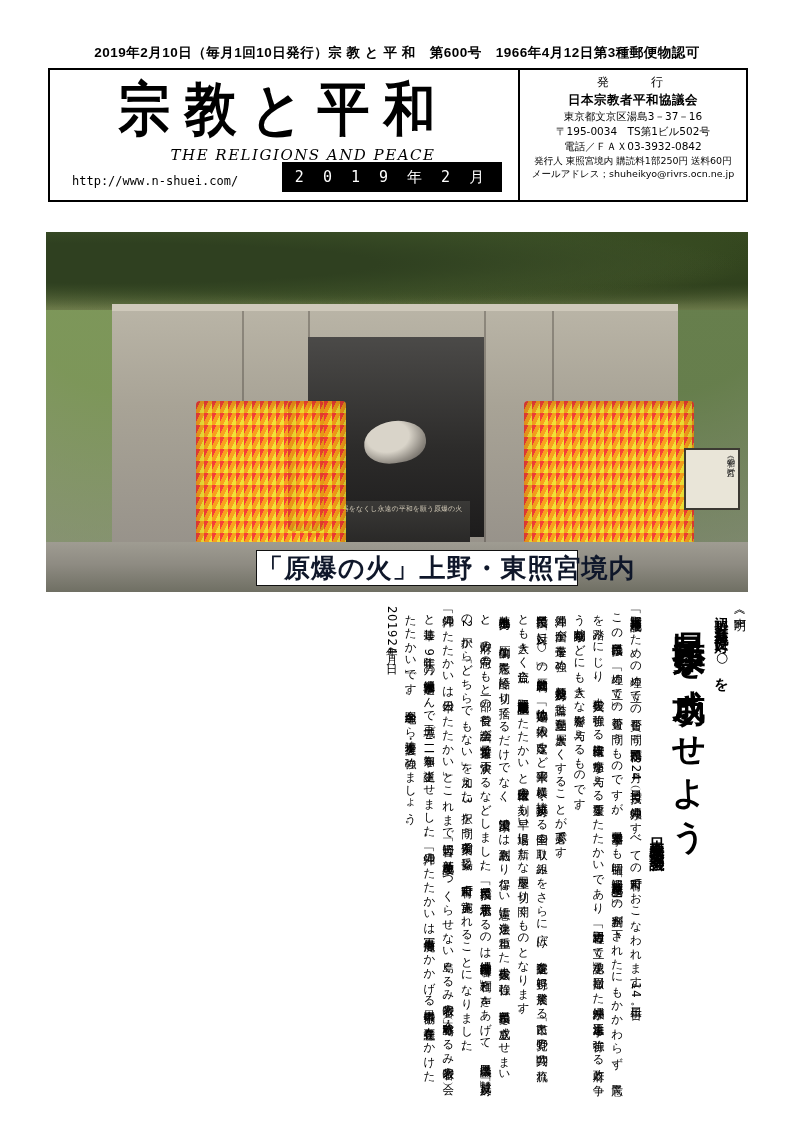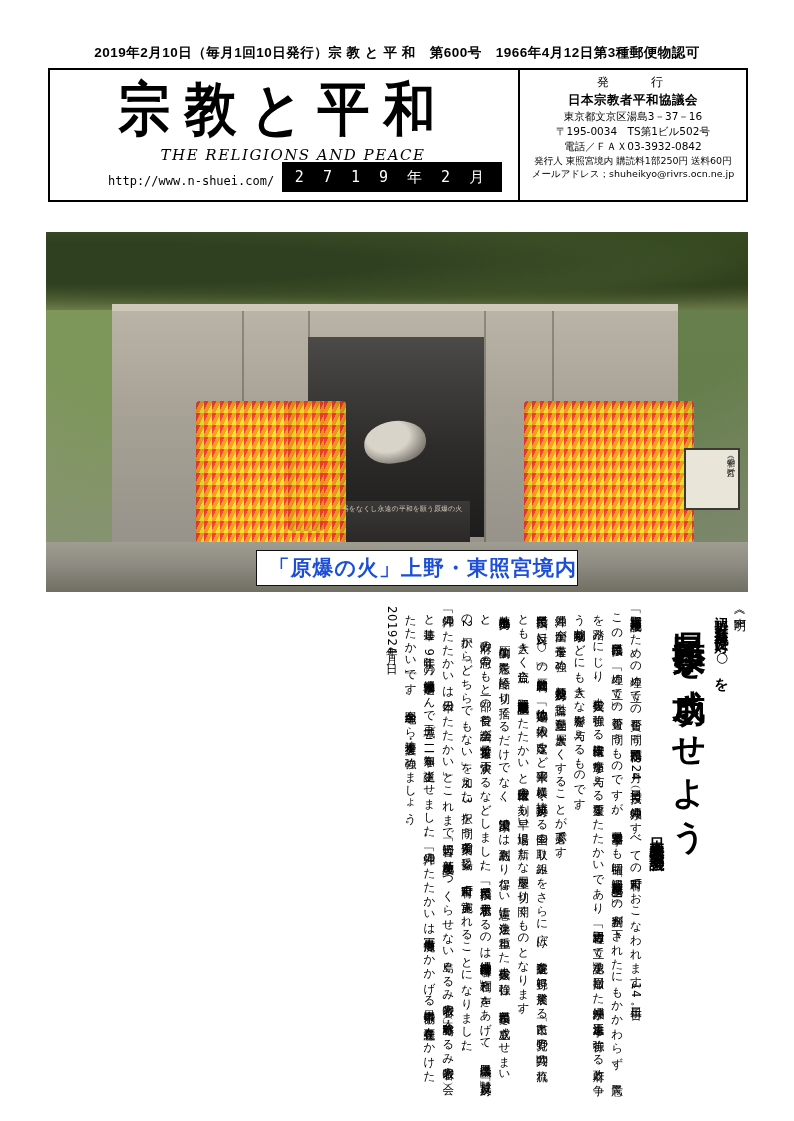--- a/index.html
+++ b/index.html
@@ -64,36 +64,35 @@
     font-weight: bold;
     font-size: 52px;
     letter-spacing: 14px;
     line-height: 1.1;
     transform: scaleY(1.12);
     transform-origin: top center;
   }
   .logo-en {
     position: absolute;
     top: 76px;
-    left: 8px;
+    left: 18px;
     width: 470px;
     text-align: center;
     font-family: "DejaVu Serif", "Liberation Serif", serif;
     font-size: 15px;
     letter-spacing: 1.5px;
     font-style: italic;
   }
   .logo-url {
     position: absolute;
     top: 104px;
     left: 22px;
     font-family: "DejaVu Sans Mono", "Liberation Mono", monospace;
     font-size: 12px;
     letter-spacing: 0px;
-    margin-left: 36px;
   }
   .issue-date {
     position: absolute;
     top: 92px;
     left: 232px;
     width: 220px;
     height: 30px;
     background: #000;
     color: #fff;
     font-family: "DejaVu Sans Mono", "Liberation Mono", monospace;
@@ -231,26 +230,26 @@
     background: linear-gradient(180deg, #9f9c92 0%, #8e8b82 45%, #6f6f63 100%);
   }
   .photo-caption {
     position: absolute;
     left: 210px;
     bottom: 6px;
     width: 320px;
     height: 34px;
     background: #fff;
     border: 1px solid #111;
-    color: #1d4ed8;
+    color: #0f172a;
     font-family: "DejaVu Serif", "Liberation Serif", serif;
     font-weight: bold;
-    font-size: 21px;
+    font-size: 26px;
     line-height: 34px;
-    text-align: right;
+    text-align: left;
     letter-spacing: 1px;
     white-space: nowrap;
   }
   .side-sign {
     position: absolute;
     right: 8px;
     top: 216px;
     width: 56px;
     height: 62px;
     background: #e9e5d8;
@@ -327,21 +326,21 @@
 
 <div class="page">
 
   <div class="pub-line">2019年2月10日（毎月1回10日発行）宗 教 と 平 和　第600号　1966年4月12日第3種郵便物認可</div>
 
   <div class="masthead">
     <div class="masthead-left">
       <div class="logo-jp">宗教と平和</div>
       <div class="logo-en">THE RELIGIONS AND PEACE</div>
       <div class="logo-url">http://www.n-shuei.com/</div>
-      <div class="issue-date">2 7 1 9 年 2 月</div>
+      <div class="issue-date">2 0 1 9 年 2 月</div>
     </div>
     <div class="masthead-right">
       <div class="pub-label">発　　行</div>
       <div class="org">日本宗教者平和協議会</div>
       <div>東京都文京区湯島3－37－16</div>
       <div>〒195-0034　TS第1ビル502号</div>
       <div>電話／ＦＡＸ03-3932-0842</div>
       <div class="small">発行人 東照宮境内 購読料1部250円 送料60円</div>
       <div class="small">メールアドレス；shuheikyo@rivrs.ocn.ne.jp</div>
     </div>

